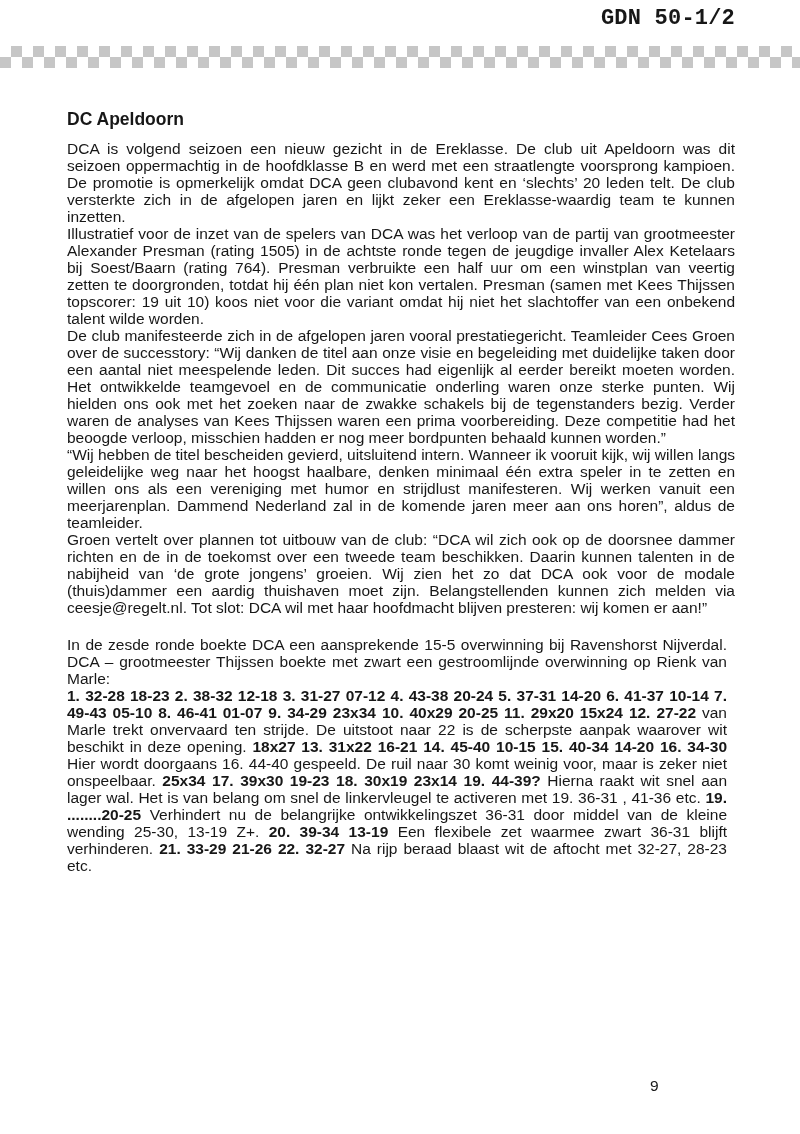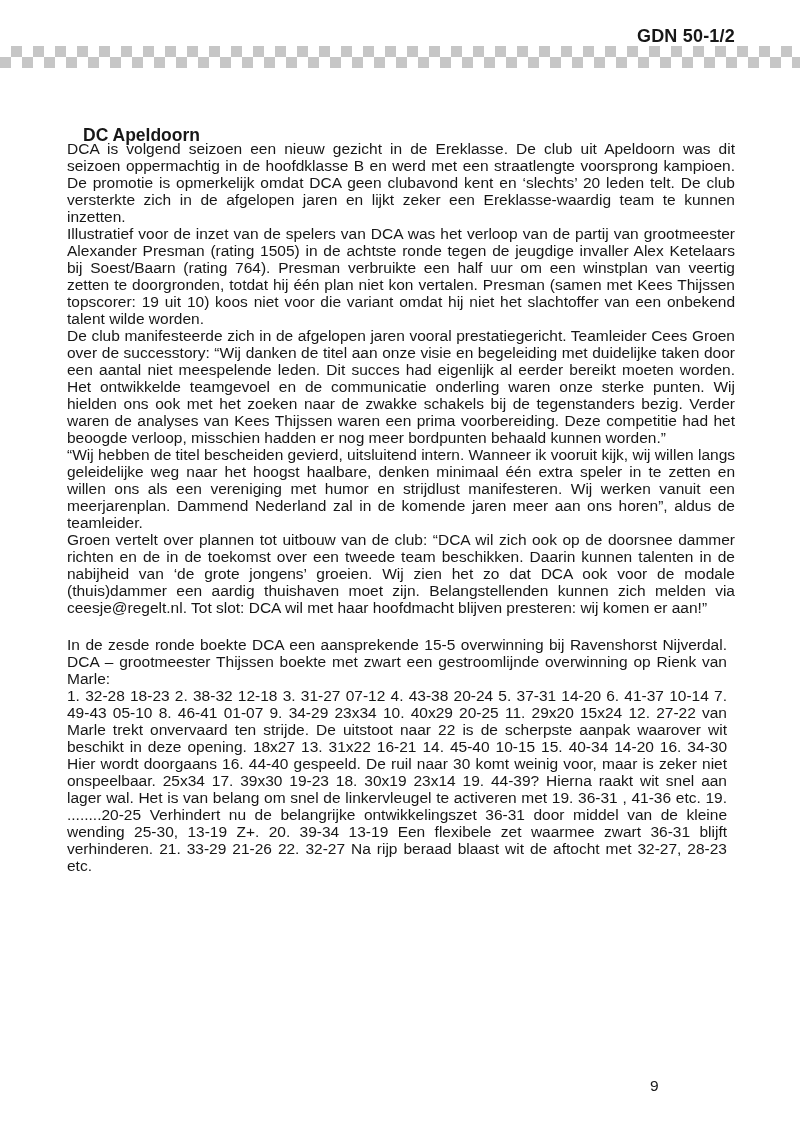--- a/index.html
+++ b/index.html
@@ -7,56 +7,57 @@
     position: relative;
     width: 800px;
     height: 1134px;
     background: #ffffff;
     font-family: "Liberation Sans", sans-serif;
     color: #171717;
     overflow: hidden;
   }
   .issue-label {
     position: absolute;
-    top: 26px;
+    top: 6px;
     right: 65px;
-    font-size: 18px;
+    font-size: 22px;
     font-weight: bold;
     letter-spacing: 0.2px;
     white-space: nowrap;
+    font-family: Liberation Mono, monospace;
   }
   .checker-band {
     position: absolute;
     top: 46px;
     left: 0;
     width: 800px;
     height: 22px;
     background: repeating-conic-gradient(var(--checker, #c6c6c6) 0% 25%, #ffffff 0% 50%);
     background-size: 22px 22px;
   }
   .page-title {
     position: absolute;
     top: 109px;
     left: 67px;
-    margin: 16px;
+    margin: 0;
     font-size: 17.5px;
     font-weight: bold;
   }
   .article-body {
     position: absolute;
     top: 140px;
     left: 67px;
     width: 668px;
     font-size: 15.5px;
     line-height: 17px;
     text-align: justify;
   }
   .para { margin: 0; }
   .game-report { margin: 20px 8px 0 0; }
-  .game-report b { font-weight: normal; }
+  .game-report b { font-weight: bold; }
   .page-number {
     position: absolute;
     top: 1077px;
     left: 650px;
     font-size: 15.5px;
   }
 </style>
 </head>
 <body>
 

